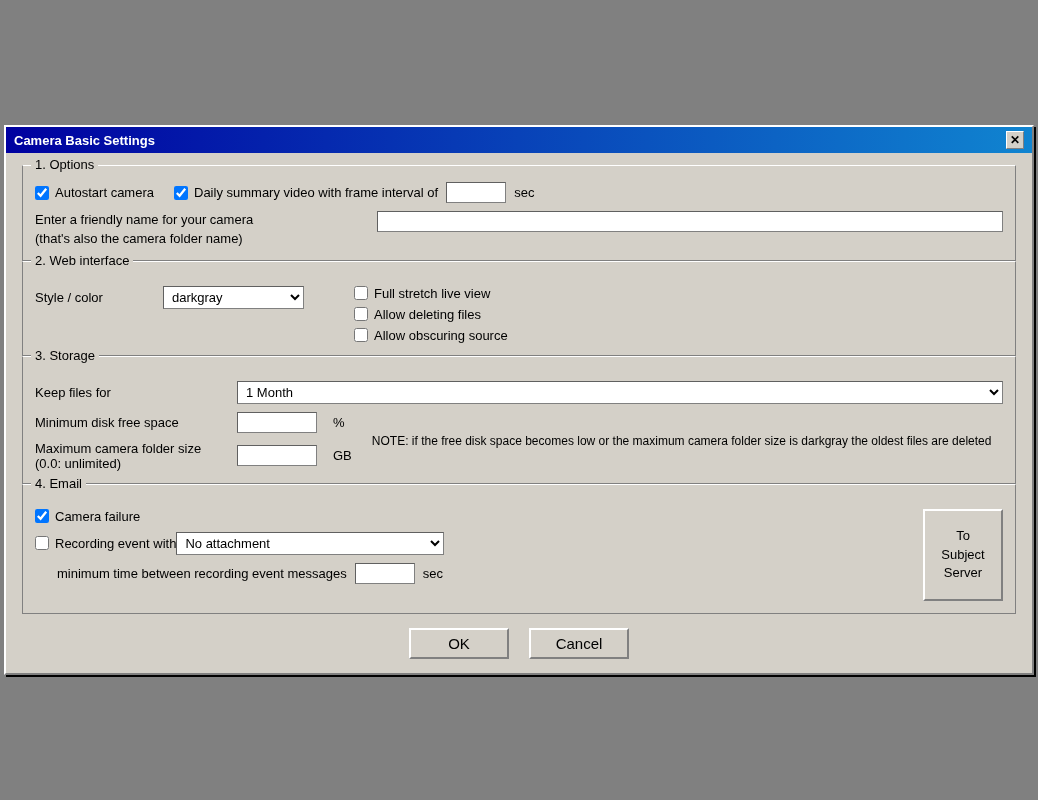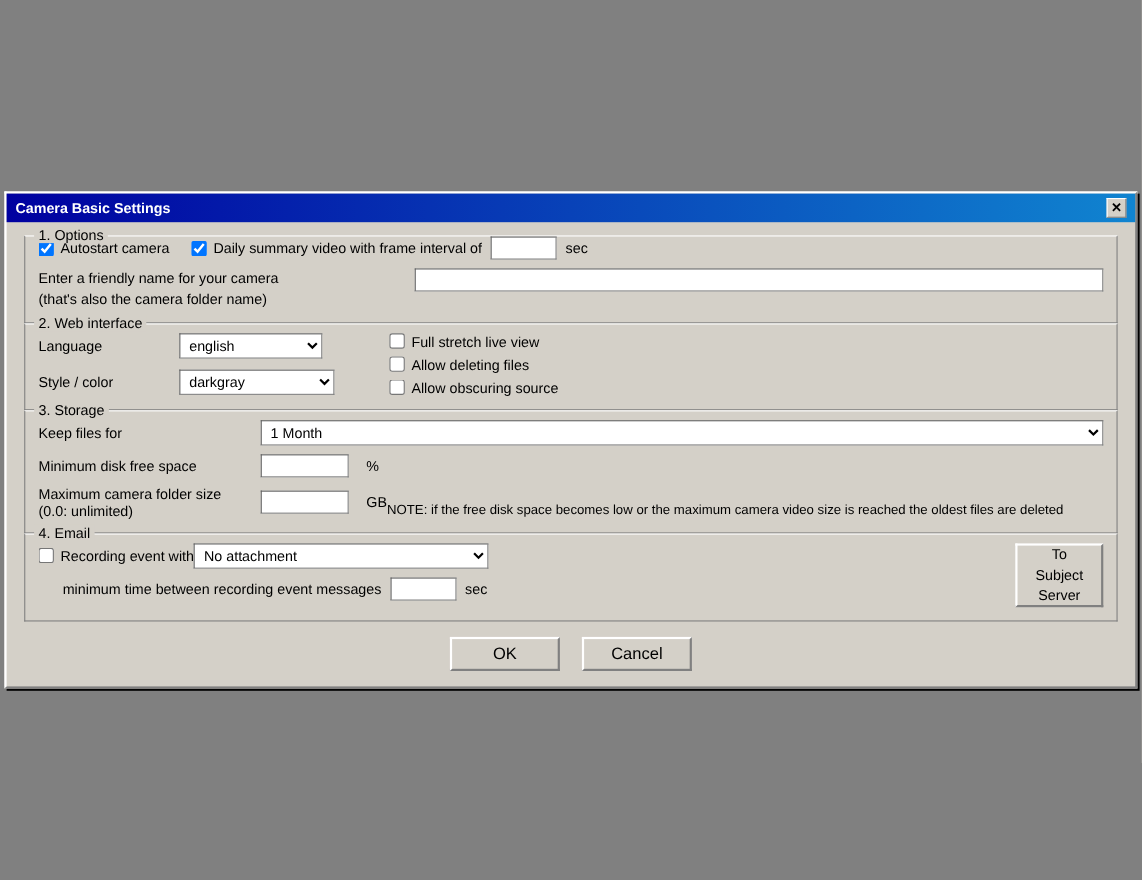--- a/index.html
+++ b/index.html
@@ -55,21 +55,21 @@
     }
 
     .dialog-content {
       padding: 12px 16px 14px;
     }
 
     .group-box {
       border: 1px solid #808080;
       border-top: 1px solid #ffffff;
       margin-bottom: 0;
-      padding: 0 12px 12px;
+      padding: 16px 12px 12px;
       position: relative;
     }
 
     .group-box-label {
       position: absolute;
       top: -9px;
       left: 8px;
       background: #d4d0c8;
       padding: 0 4px;
       font-size: 13px;
@@ -235,21 +235,21 @@
       gap: 8px;
     }
 
     .email-right {
       width: 80px;
       flex-shrink: 0;
     }
 
     .to-subject-server-btn {
       width: 80px;
-      height: 58px;
+      height: 92px;
       background: #d4d0c8;
       border: 2px solid #ffffff;
       border-right-color: #808080;
       border-bottom-color: #808080;
       cursor: pointer;
       display: flex;
       flex-direction: column;
       align-items: center;
       justify-content: center;
       font-size: 13px;
@@ -343,29 +343,20 @@
         </div>
         <input type="text" class="camera-name-input" style="">
       </div>
     </div>
 
     <div class="group-box">
       <span class="group-box-label">2. Web interface</span>
 
       <div class="web-section">
         <div class="web-left-part">
-          <div class="web-left-row">
-            <span class="label-text" style="width:120px;">Language</span>
-            <select class="lang-select">
-              <option>english</option>
-              <option>german</option>
-              <option>french</option>
-              <option>spanish</option>
-            </select>
-          </div>
           <div class="web-left-row">
             <span class="label-text" style="width:120px;">Style / color</span>
             <select class="style-select">
               <option>darkgray</option>
               <option>blue</option>
               <option>green</option>
               <option>red</option>
             </select>
           </div>
         </div>
@@ -399,47 +390,51 @@
               <option>1 Week</option>
               <option>2 Weeks</option>
               <option>3 Months</option>
               <option>6 Months</option>
               <option>1 Year</option>
               <option>Forever</option>
             </select>
           </div>
         </div>
 
-        <div style="display:flex; align-items:flex-end;">
+        <div style="display:flex; gap:20px; align-items:center;">
           <div style="display:flex; flex-direction:column; gap:8px;">
             <div class="storage-row">
               <span class="storage-label">Minimum disk free space</span>
               <input type="text" class="disk-space-input" style="">
               <span class="unit-label">%</span>
             </div>
             <div class="storage-row">
               <span class="storage-label">
                 <span>Maximum camera folder size</span><br>
                 <span>(0.0: unlimited)</span>
               </span>
               <input type="text" class="folder-size-input" style="">
               <span class="unit-label">GB</span>
             </div>
           </div>
-          <div class="storage-note">NOTE: if the free disk space becomes low or the maximum camera video size is reached the oldest files are deleted</div>
+          <div class="storage-note">NOTE: if the free disk space becomes low or the maximum camera folder size is darkgray the oldest files are deleted</div>
         </div>
       </div>
     </div>
 
     <div class="group-box">
       <span class="group-box-label">4. Email</span>
 
       <div class="email-section">
         <div class="email-main">
           <div class="email-left">
+            <label>
+              <input type="checkbox" checked="" style="">
+              <span>Camera failure</span>
+            </label>
 
             <div class="recording-row">
               <label>
                 <input type="checkbox" style="">
                 <span>Recording event with</span>
               </label>
               <select class="attachment-select">
                 <option>No attachment</option>
                 <option>Image</option>
                 <option>Video clip</option>

